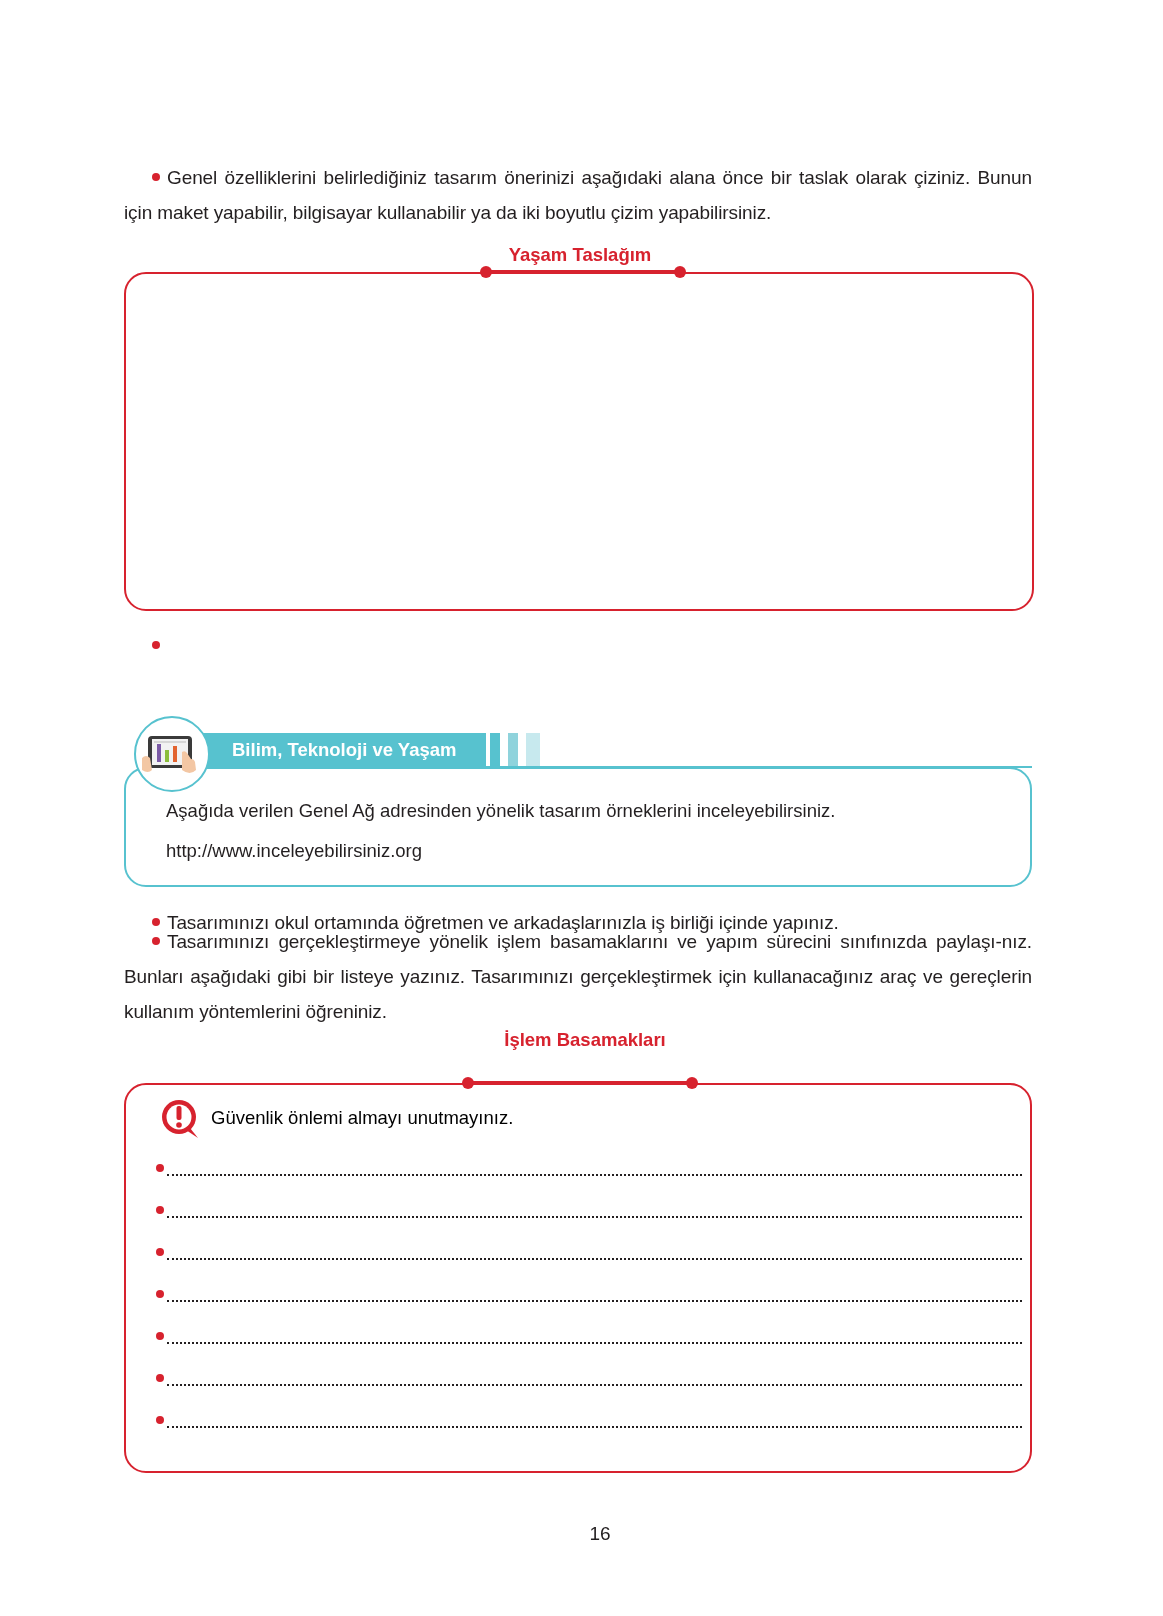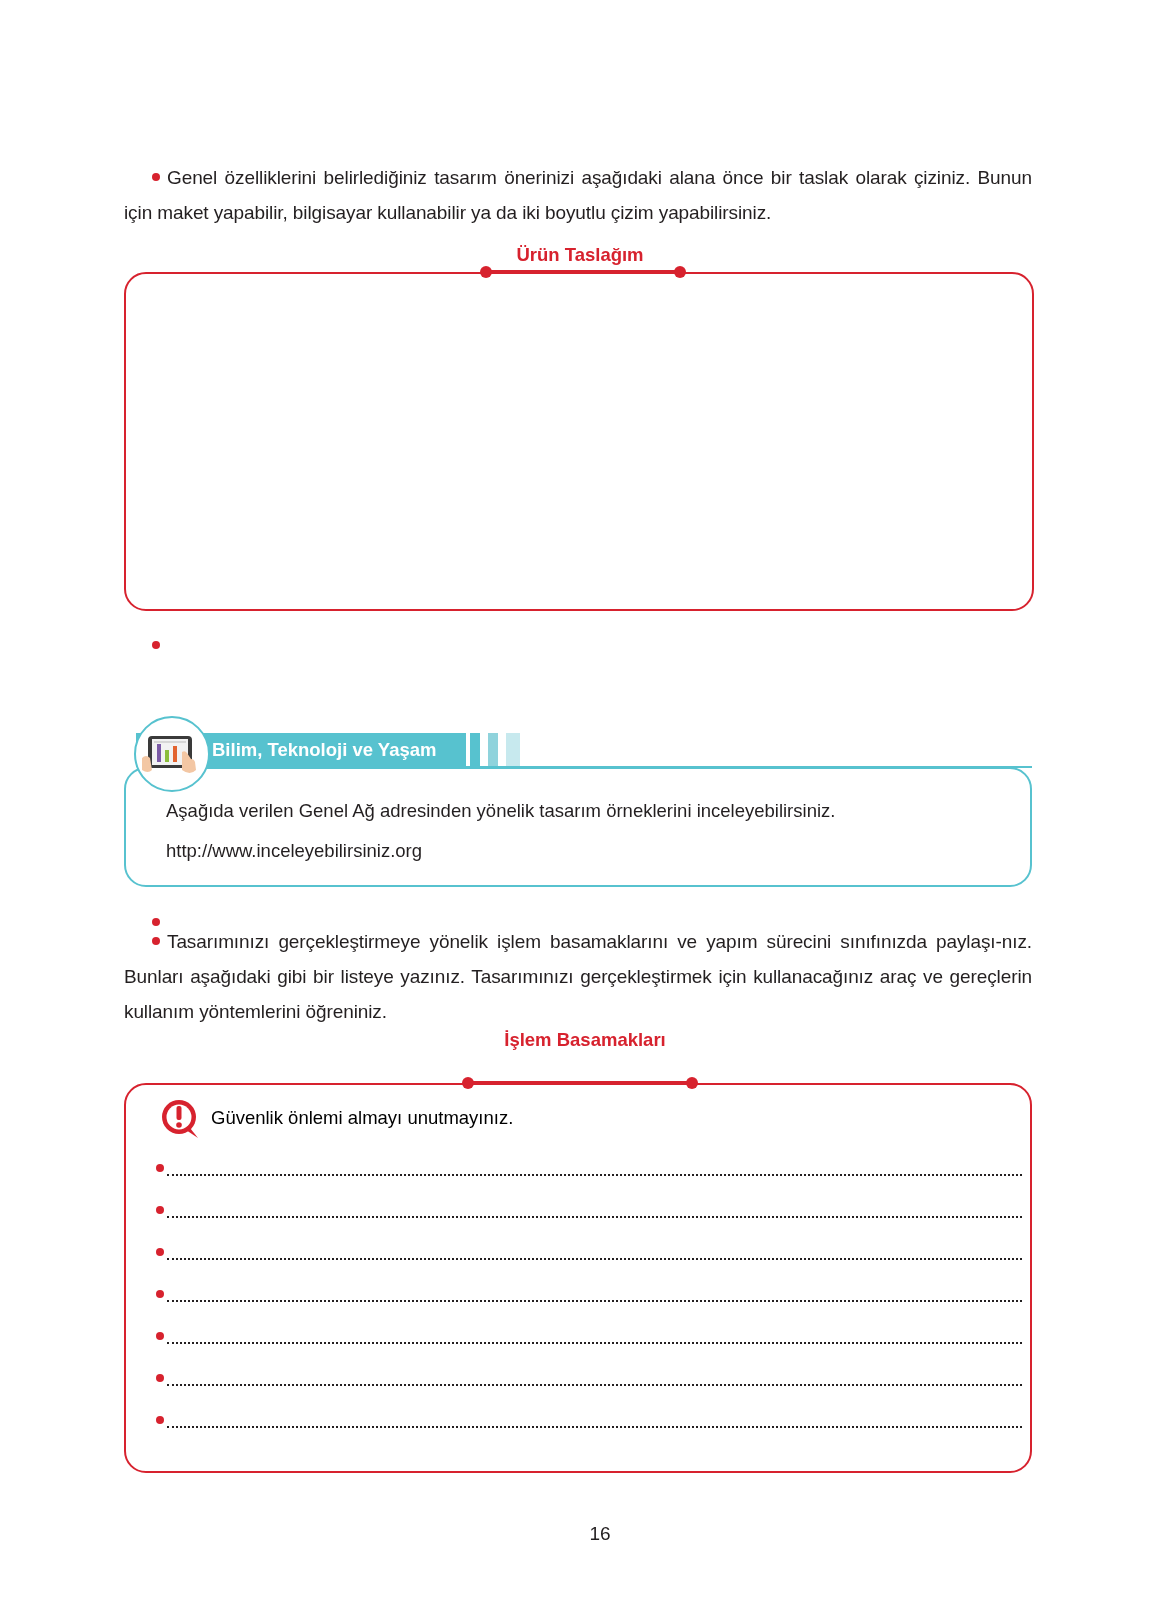--- a/index.html
+++ b/index.html
@@ -58,34 +58,34 @@
     .page-num { font-size: 19px; text-align: center; }
   </style>
 </head>
 <body>
 
 <div class="abs para" style="top:160px;">
   <span class="indent"></span><span class="bullet"></span><span>Genel özelliklerini belirlediğiniz tasarım önerinizi aşağıdaki alana önce bir taslak olarak çiziniz. Bunun için maket yapabilir, bilgisayar kullanabilir ya da iki boyutlu çizim yapabilirsiniz.</span>
 </div>
 
 <div class="abs" style="left:480px; top:244px; width:200px;">
-  <div class="box-title">Ürün Taslağım</div>
+  <div class="box-title">Yaşam Taslağım</div>
 </div>
 <div class="abs title-bar" style="left:486px; top:270px; width:192px;"></div>
 <div class="abs title-dot" style="left:480px; top:266px;"></div>
 <div class="abs title-dot" style="left:674px; top:266px;"></div>
 
 <div class="abs red-box" style="left:124px; top:272px; width:910px; height:339px;"></div>
 
 <div class="abs para" style="top:628px;">
   <span class="indent"></span><span class="bullet"></span>
 </div>
 
 <div class="abs teal-box" style="left:124px; top:767px; width:908px; height:120px;"></div>
-<div class="abs" style="left:136px; top:733px; width:880px; height:34px;">
+<div class="abs" style="left:156px; top:733px; width:880px; height:34px;">
   <div class="abs teal-banner" style="left:0; top:0; width:330px;">
     <span>Bilim, Teknoloji ve Yaşam</span>
   </div>
   <div class="abs stripe" style="left:334px; top:0; width:10px; background:#57c2cf;"></div>
   <div class="abs stripe" style="left:352px; top:0; width:10px; background:#8fd3dc;"></div>
   <div class="abs stripe" style="left:370px; top:0; width:14px; background:#c7e9ee;"></div>
 </div>
 <div class="abs" style="left:386px; top:766px; width:646px; height:2px; background:#57c2cf;"></div>
 
 <div class="abs" style="left:134px; top:716px; width:76px; height:76px; border-radius:50%; border:2.5px solid #57c2cf; background:#ffffff; box-sizing:border-box;">
@@ -98,21 +98,21 @@
     <line x1="18" y1="24" x2="50" y2="24" stroke="#bbbbbb" stroke-width="1"></line>
     <path d="M6 40 q4 -4 8 0 l2 12 q-4 4 -10 0z" fill="#f3c7a4"></path>
     <path d="M46 34 q3 -2 5 1 l4 6 q3 0 4 3 l1 8 q-6 6 -14 0 z" fill="#f3c7a4"></path>
   </svg>
 </div>
 
 <div class="abs teal-text" style="left:166px; top:791px; width:840px;">Aşağıda verilen Genel Ağ adresinden yönelik tasarım örneklerini inceleyebilirsiniz.</div>
 <div class="abs teal-text" style="left:166px; top:831px; width:840px;">http://www.inceleyebilirsiniz.org</div>
 
 <div class="abs para" style="top:905px;">
-  <span class="indent"></span><span class="bullet"></span>
+  <span class="indent"></span><span class="bullet"></span><span>Tasarımınızı okul ortamında öğretmen ve arkadaşlarınızla iş birliği içinde yapınız.</span>
 </div>
 <div class="abs para" style="top:924px;">
   <span class="indent"></span><span class="bullet"></span><span>Tasarımınızı gerçekleştirmeye yönelik işlem basamaklarını ve yapım sürecini sınıfınızda paylaşı-nız. Bunları aşağıdaki gibi bir listeye yazınız. Tasarımınızı gerçekleştirmek için kullanacağınız araç ve gereçlerin kullanım yöntemlerini öğreniniz.</span>
 </div>
 
 <div class="abs" style="left:470px; top:1029px; width:230px;">
   <div class="box-title">İşlem Basamakları</div>
 </div>
 <div class="abs title-bar" style="left:470px; top:1081px; width:222px;"></div>
 <div class="abs title-dot" style="left:462px; top:1077px;"></div>

